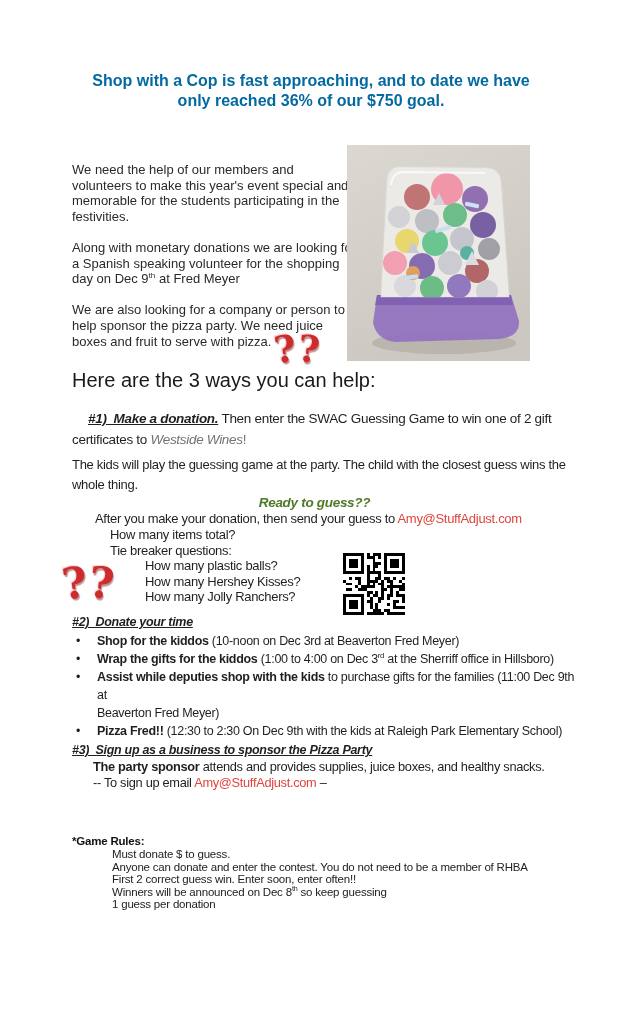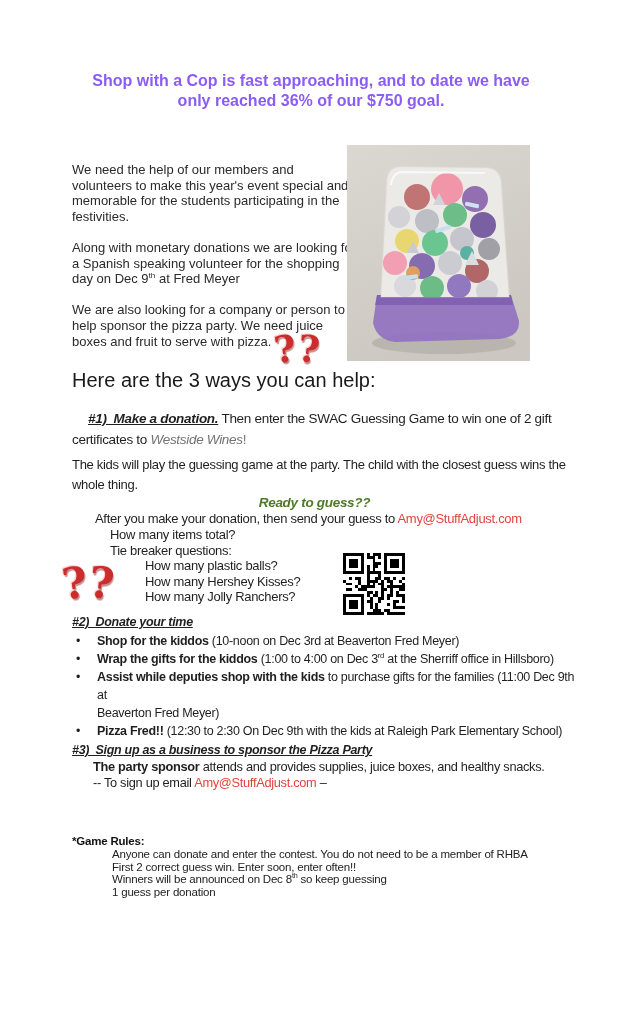--- a/index.html
+++ b/index.html
@@ -1,20 +1,20 @@
 <!DOCTYPE html>
 <html><head>
 <meta charset="utf-8">
 <style>
   html,body{margin:0;padding:0;background:#ffffff;}
   .page{position:relative;width:622px;height:1024px;background:#fff;overflow:hidden;
         font-family:"Liberation Sans",sans-serif;color:#1c1c1c;}
   
   .title{position:absolute;top:71px;left:0;right:0;text-align:center;
-         font-weight:bold;font-size:16px;line-height:20px;color:#8b5cf6;white-space:pre-line;}
+         font-weight:bold;font-size:16px;line-height:20px;color:#0369a1;white-space:pre-line;}
   
   .intro{position:absolute;top:162px;left:72px;width:320px;font-size:13px;line-height:15.6px;color:#2a2a2a;}
   .intro p{margin:0 0 15.6px 0;white-space:pre-line;}
   .sup{font-size:0.62em;vertical-align:super;line-height:0;}
   
   .photo{position:absolute;top:145px;left:347px;width:183px;height:216px;}
   
   .qmarks{position:absolute;color:#cd2c2c;font-family:"DejaVu Serif",serif;font-weight:bold;
           text-shadow:1px 2px 1px rgba(122,8,8,0.45), -1px -1px 0 rgba(255,170,170,0.55);}
   .qm1{top:327px;left:274px;font-size:37px;}
@@ -318,19 +318,20 @@
   </div>
 
   <div class="sec sec3">
     <p class="sec-heading">#3)  Sign up as a business to sponsor the Pizza Party</p>
     <p class="body"><b>The party sponsor</b><span> attends and provides supplies, juice boxes, and healthy snacks.</span></p>
     <p class="signup"><span>-- To sign up email </span><a class="email">Amy@StuffAdjust.com</a><span> –</span></p>
   </div>
 
   <div class="sec rules">
     <p class="rules-heading">*Game Rules:</p>
+    <p class="rule">Must donate $ to guess.</p>
     <p class="rule">Anyone can donate and enter the contest. You do not need to be a member of RHBA</p>
     <p class="rule">First 2 correct guess win. Enter soon, enter often!!</p>
     <p class="rule"><span>Winners will be announced on Dec 8</span><span class="sup">th</span><span> so keep guessing</span></p>
     <p class="rule">1 guess per donation</p>
   </div>
 
 </div>
 
 </body></html>

